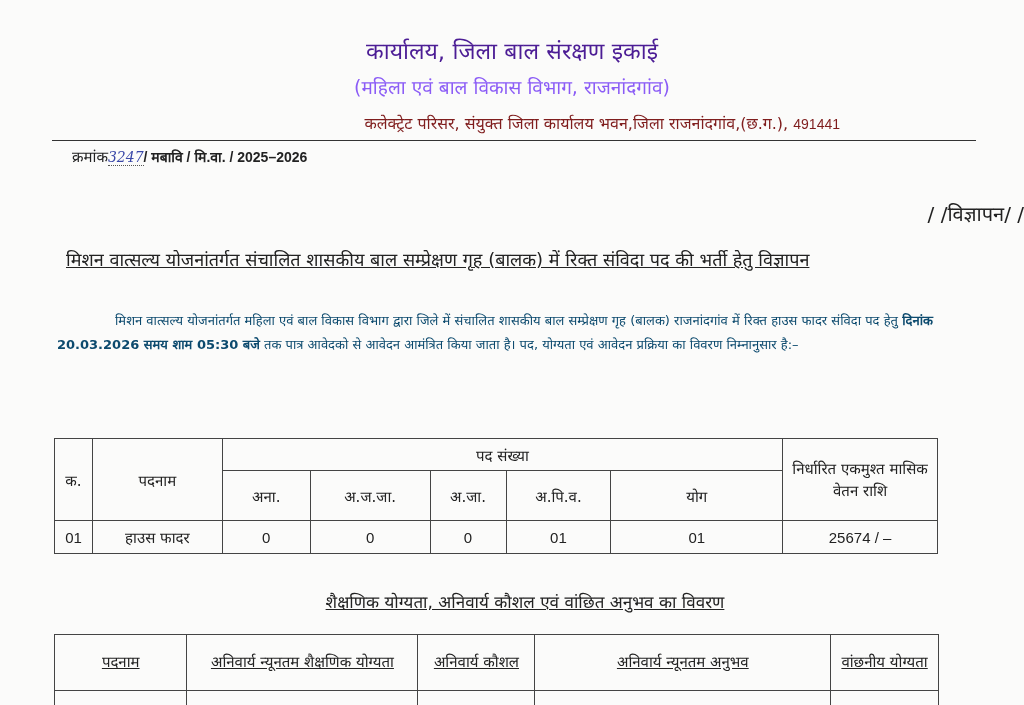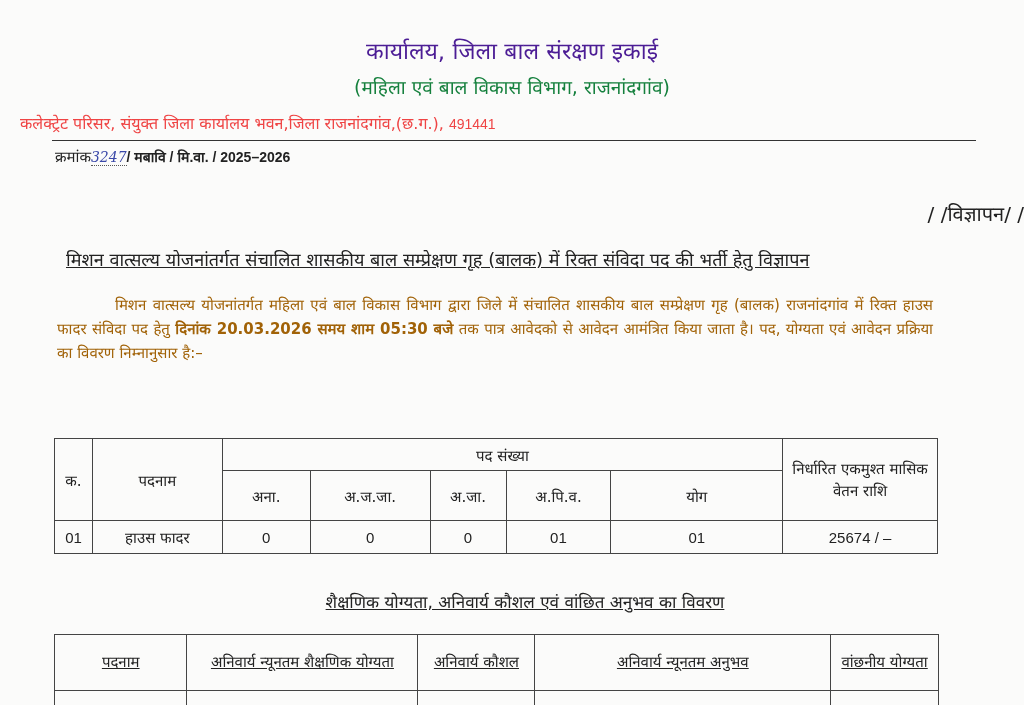--- a/index.html
+++ b/index.html
@@ -5,32 +5,32 @@
     html, body { margin: 0; padding: 0; }
     body {
       width: 1024px; height: 705px; overflow: hidden;
       background: #fbfbfa;
       color: #222;
       font-family: "DejaVu Sans", "Liberation Sans", sans-serif;
       position: relative;
     }
     .page { position: absolute; left: 0; top: 0; width: 1024px; height: 705px; }
     .hdr1 { position: absolute; left: 0; width: 1024px; top: 34px; text-align: center; font-size: 23px; color: #4c1d95; }
-    .hdr2 { position: absolute; left: 0; width: 1024px; top: 74px; text-align: center; font-size: 19px; color: #15803d; }
-    .hdr3 { position: absolute; left: 0; width: 840px; top: 112px; text-align: left; font-size: 16px; color: #ef4444; padding-left: 20px; box-sizing: border-box; }
+    .hdr2 { position: absolute; left: 0; width: 1024px; top: 74px; text-align: center; font-size: 19px; color: #8b5cf6; }
+    .hdr3 { position: absolute; left: 0; width: 840px; top: 112px; text-align: right; font-size: 16px; color: #7f1d1d; padding-left: 20px; box-sizing: border-box; }
     .hdr3 .pin { font-size: 14px; font-family: "Liberation Sans", sans-serif; }
     .rule { position: absolute; left: 52px; width: 924px; top: 140px; height: 0; border-top: 1.5px solid #333; }
-    .refline { position: absolute; top: 146px; font-size: 15px; color: #222; }
+    .refline { position: absolute; top: 146px; font-size: 15px; color: #222; margin-left: 17px; }
     .ref-left { left: 55px; }
     .ref-right { left: 663px; }
     .hand { color: #3a48a8; font-family: "DejaVu Serif", serif; font-style: italic; font-size: 14px; border-bottom: 1px dotted #555; }
     .refnum { font-family: "Liberation Sans", sans-serif; font-weight: bold; font-size: 14px; }
     .adv-title { position: absolute; left: 0; width: 1024px; top: 200px; text-align: right; font-size: 20px; color: #222; }
     .subject { position: absolute; left: 66px; width: 860px; top: 246px; font-size: 18px; line-height: 28px; text-decoration: underline; color: #222; }
-    .para { position: absolute; left: 57px; width: 876px; top: 293px; font-size: 15px; line-height: 24px; text-align: justify; color: #a16207; }
+    .para { position: absolute; left: 57px; width: 876px; top: 309px; font-size: 13px; line-height: 24px; text-align: justify; color: #0c4a6e; }
     .para .indent { display: inline-block; width: 58px; }
     .para b { font-weight: bold; }
     table { border-collapse: collapse; position: absolute; }
     .t1 { left: 54px; top: 438px; width: 884px; font-size: 15px; }
     .t1 td, .t1 th { border: 1px solid #444; text-align: center; font-weight: normal; padding: 0 4px; color: #222; }
     .t1 .num { font-family: "Liberation Sans", sans-serif; font-size: 15px; }
     .sec-title { position: absolute; left: 0; width: 1024px; top: 590px; text-align: center; font-size: 17px; text-decoration: underline; color: #222; padding-left: 26px; box-sizing: border-box; }
     .t2 { left: 54px; top: 634px; width: 885px; font-size: 15px; }
     .t2 th { border: 1px solid #444; font-weight: normal; text-align: center; text-decoration: underline; line-height: 21px; padding: 2px 6px; color: #222; }
     .t2 td { border: 1px solid #444; height: 30px; }

